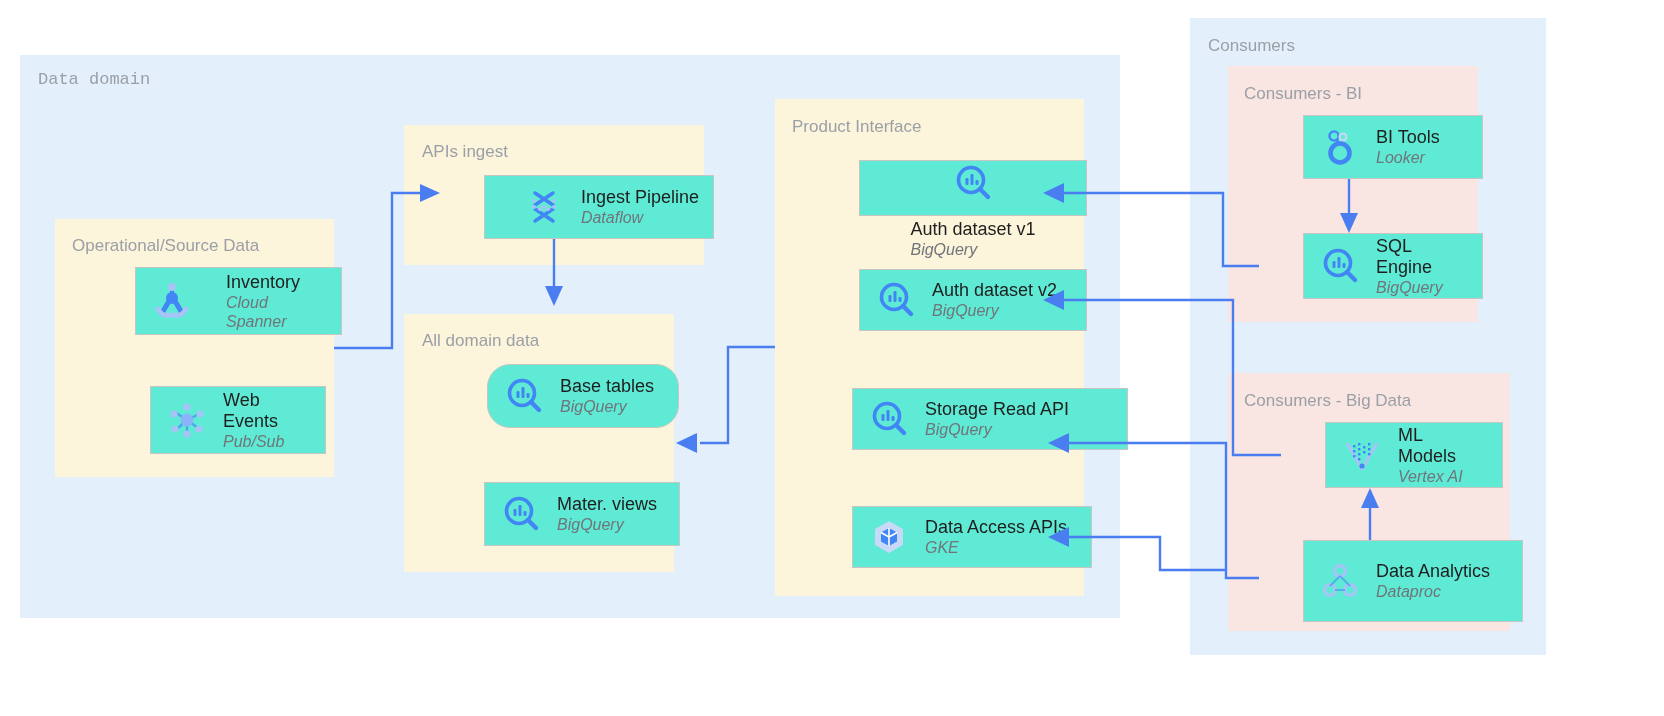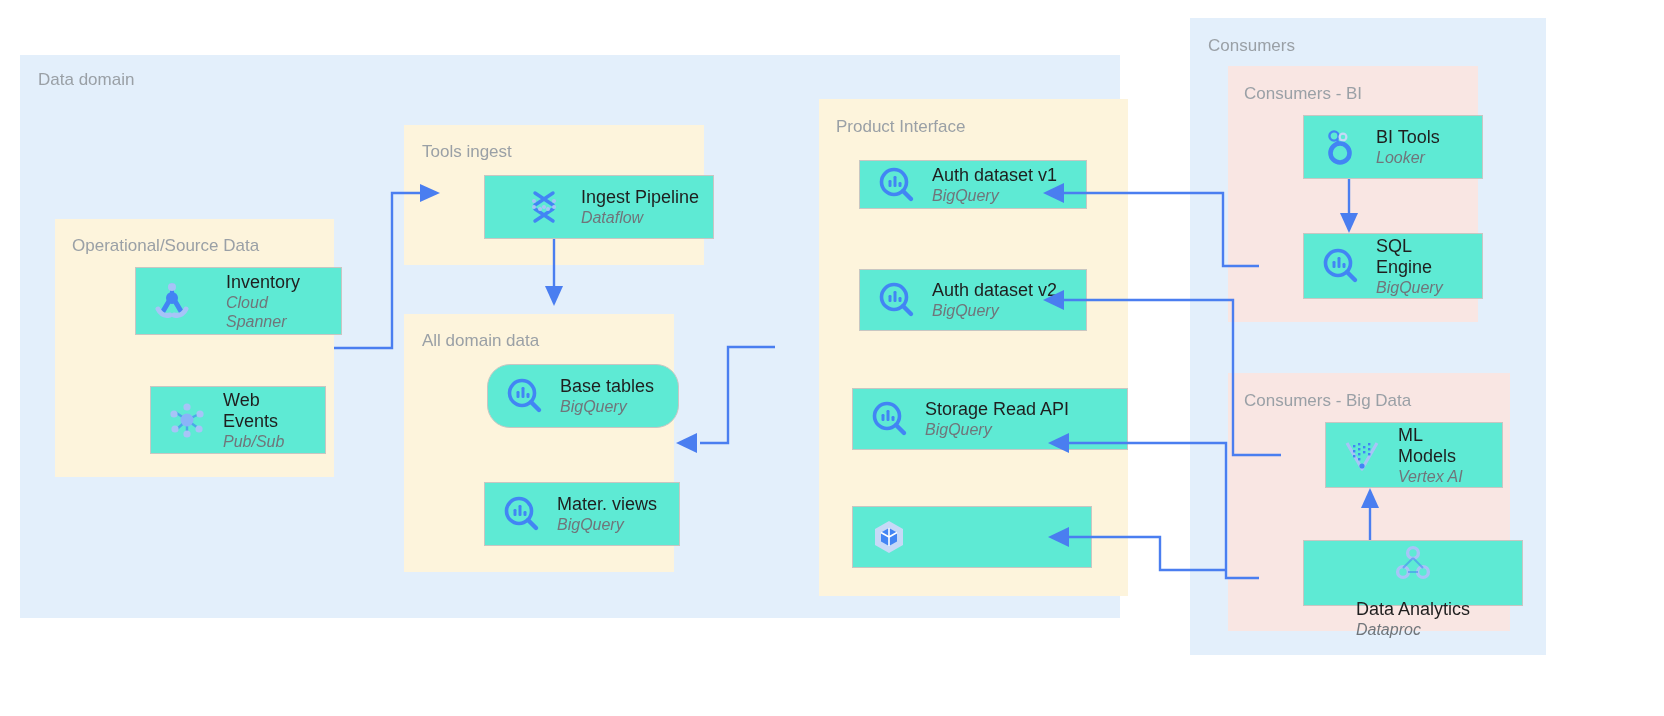--- a/index.html
+++ b/index.html
@@ -23,21 +23,21 @@
   svg.wires{position:absolute;left:0;top:0;width:1664px;height:716px;pointer-events:none;}
   .wire{fill:none;stroke:#4a7ef0;stroke-width:2.4;}
   .ahead{fill:#4a7ef0;}
 </style>
 </head>
 <body>
 
 <div id="canvas">
 
   <div class="group g-blue" style="left:20px;top:55px;width:1100px;height:563px;">
-    <span class="group-label" style="left:18px;top:15px;">Data domain</span>
+    <span class="group-label" style="left:18px;top:15px;font-family:Liberation Mono, monospace;">Data domain</span>
   </div>
 
   <div class="group g-yellow" style="left:55px;top:219px;width:279px;height:258px;">
     <span class="group-label" style="left:17px;top:17px;">Operational/Source Data</span>
   </div>
 
   <div class="node" style="left:91px;top:267px;width:207px;height:68px;gap:32px;">
     <svg class="ico" viewBox="0 0 44 44">
       <g fill="#4285f4">
         <path d="M22 6 L22 15" stroke="#4285f4" stroke-width="4" stroke-linecap="round"></path>
@@ -69,21 +69,21 @@
       </g>
     </svg>
     <span class="txt">
       <span class="title">Web
 Events</span>
       <span class="sub">Pub/Sub</span>
     </span>
   </div>
 
   <div class="group g-yellow" style="left:404px;top:125px;width:300px;height:140px;">
-    <span class="group-label" style="left:18px;top:17px;">Tools ingest</span>
+    <span class="group-label" style="left:18px;top:17px;">APIs ingest</span>
   </div>
 
   <div class="node" style="left:440px;top:175px;width:230px;height:64px;justify-content:flex-end;">
     <svg class="ico" viewBox="0 0 44 44">
       <g stroke="#4285f4" stroke-width="3.4" fill="none" stroke-linecap="round">
         <path d="M12 8 L30 20 M30 8 L12 20"></path>
         <path d="M12 24 L30 36 M30 24 L12 36"></path>
       </g>
       <g fill="#a7c4f7">
         <circle cx="11" cy="16" r="2"></circle>
@@ -130,25 +130,25 @@
         <rect x="19.5" y="13" width="3" height="11" rx="1.2"></rect>
         <rect x="24.5" y="19" width="3" height="5" rx="1.2"></rect>
       </g>
     </svg>
     <span class="txt">
       <span class="title">Mater. views</span>
       <span class="sub">BigQuery</span>
     </span>
   </div>
 
-  <div class="group g-yellow" style="left:819px;top:99px;width:309px;height:497px;">
+  <div class="group g-yellow" style="left:775px;top:99px;width:309px;height:497px;">
     <span class="group-label" style="left:17px;top:18px;">Product Interface</span>
   </div>
 
-  <div class="node" style="left:815px;top:160px;width:228px;height:49px;">
+  <div class="node" style="left:815px;top:160px;width:228px;height:56px;flex-direction:column;">
     <svg class="ico" viewBox="0 0 44 44">
       <circle cx="20" cy="19" r="12.5" fill="none" stroke="#4285f4" stroke-width="3.6"></circle>
       <path d="M29 28 L37 36" stroke="#4285f4" stroke-width="4.4" stroke-linecap="round"></path>
       <g fill="#4285f4">
         <rect x="14.5" y="17" width="3" height="7" rx="1.2"></rect>
         <rect x="19.5" y="13" width="3" height="11" rx="1.2"></rect>
         <rect x="24.5" y="19" width="3" height="5" rx="1.2"></rect>
       </g>
     </svg>
     <span class="txt">
@@ -189,20 +189,24 @@
     </span>
   </div>
 
   <div class="node" style="left:808px;top:506px;width:240px;height:62px;">
     <svg class="ico" viewBox="0 0 44 44">
       <path d="M22 6 L36 14 L36 30 L22 38 L8 30 L8 14 Z" fill="#c6d9f7"></path>
       <path d="M22 13 L30 17.5 L30 26.5 L22 31 L14 26.5 L14 17.5 Z" fill="#4285f4"></path>
       <path d="M22 13 L22 31" stroke="#ffffff" stroke-width="1.6"></path>
       <path d="M22 22 L30 17.5 M22 22 L14 17.5" stroke="#ffffff" stroke-width="1.6"></path>
     </svg>
+    <span class="txt">
+      <span class="title">Data Access APIs</span>
+      <span class="sub">GKE</span>
+    </span>
   </div>
 
   <div class="group g-blue" style="left:1190px;top:18px;width:356px;height:637px;">
     <span class="group-label" style="left:18px;top:18px;">Consumers</span>
   </div>
 
   <div class="group g-pink" style="left:1228px;top:66px;width:250px;height:256px;">
     <span class="group-label" style="left:16px;top:18px;">Consumers - BI</span>
   </div>
 
@@ -259,21 +263,21 @@
         <rect x="28" y="20" width="2.4" height="2.4"></rect>
       </g>
     </svg>
     <span class="txt">
       <span class="title">ML
 Models</span>
       <span class="sub">Vertex AI</span>
     </span>
   </div>
 
-  <div class="node" style="left:1259px;top:540px;width:220px;height:66px;flex-direction:column;">
+  <div class="node" style="left:1259px;top:540px;width:220px;height:82px;">
     <svg class="ico" viewBox="0 0 44 44">
       <g fill="none" stroke="#a7c4f7" stroke-width="3.4">
         <circle cx="22" cy="12" r="5.4"></circle>
         <circle cx="12" cy="31" r="5.4"></circle>
         <circle cx="32" cy="31" r="5.4"></circle>
       </g>
       <path d="M22 17 L12 27 M22 17 L32 27 M17 31 L27 31" stroke="#4285f4" stroke-width="2" opacity=".55"></path>
     </svg>
     <span class="txt">
       <span class="title">Data Analytics</span>

